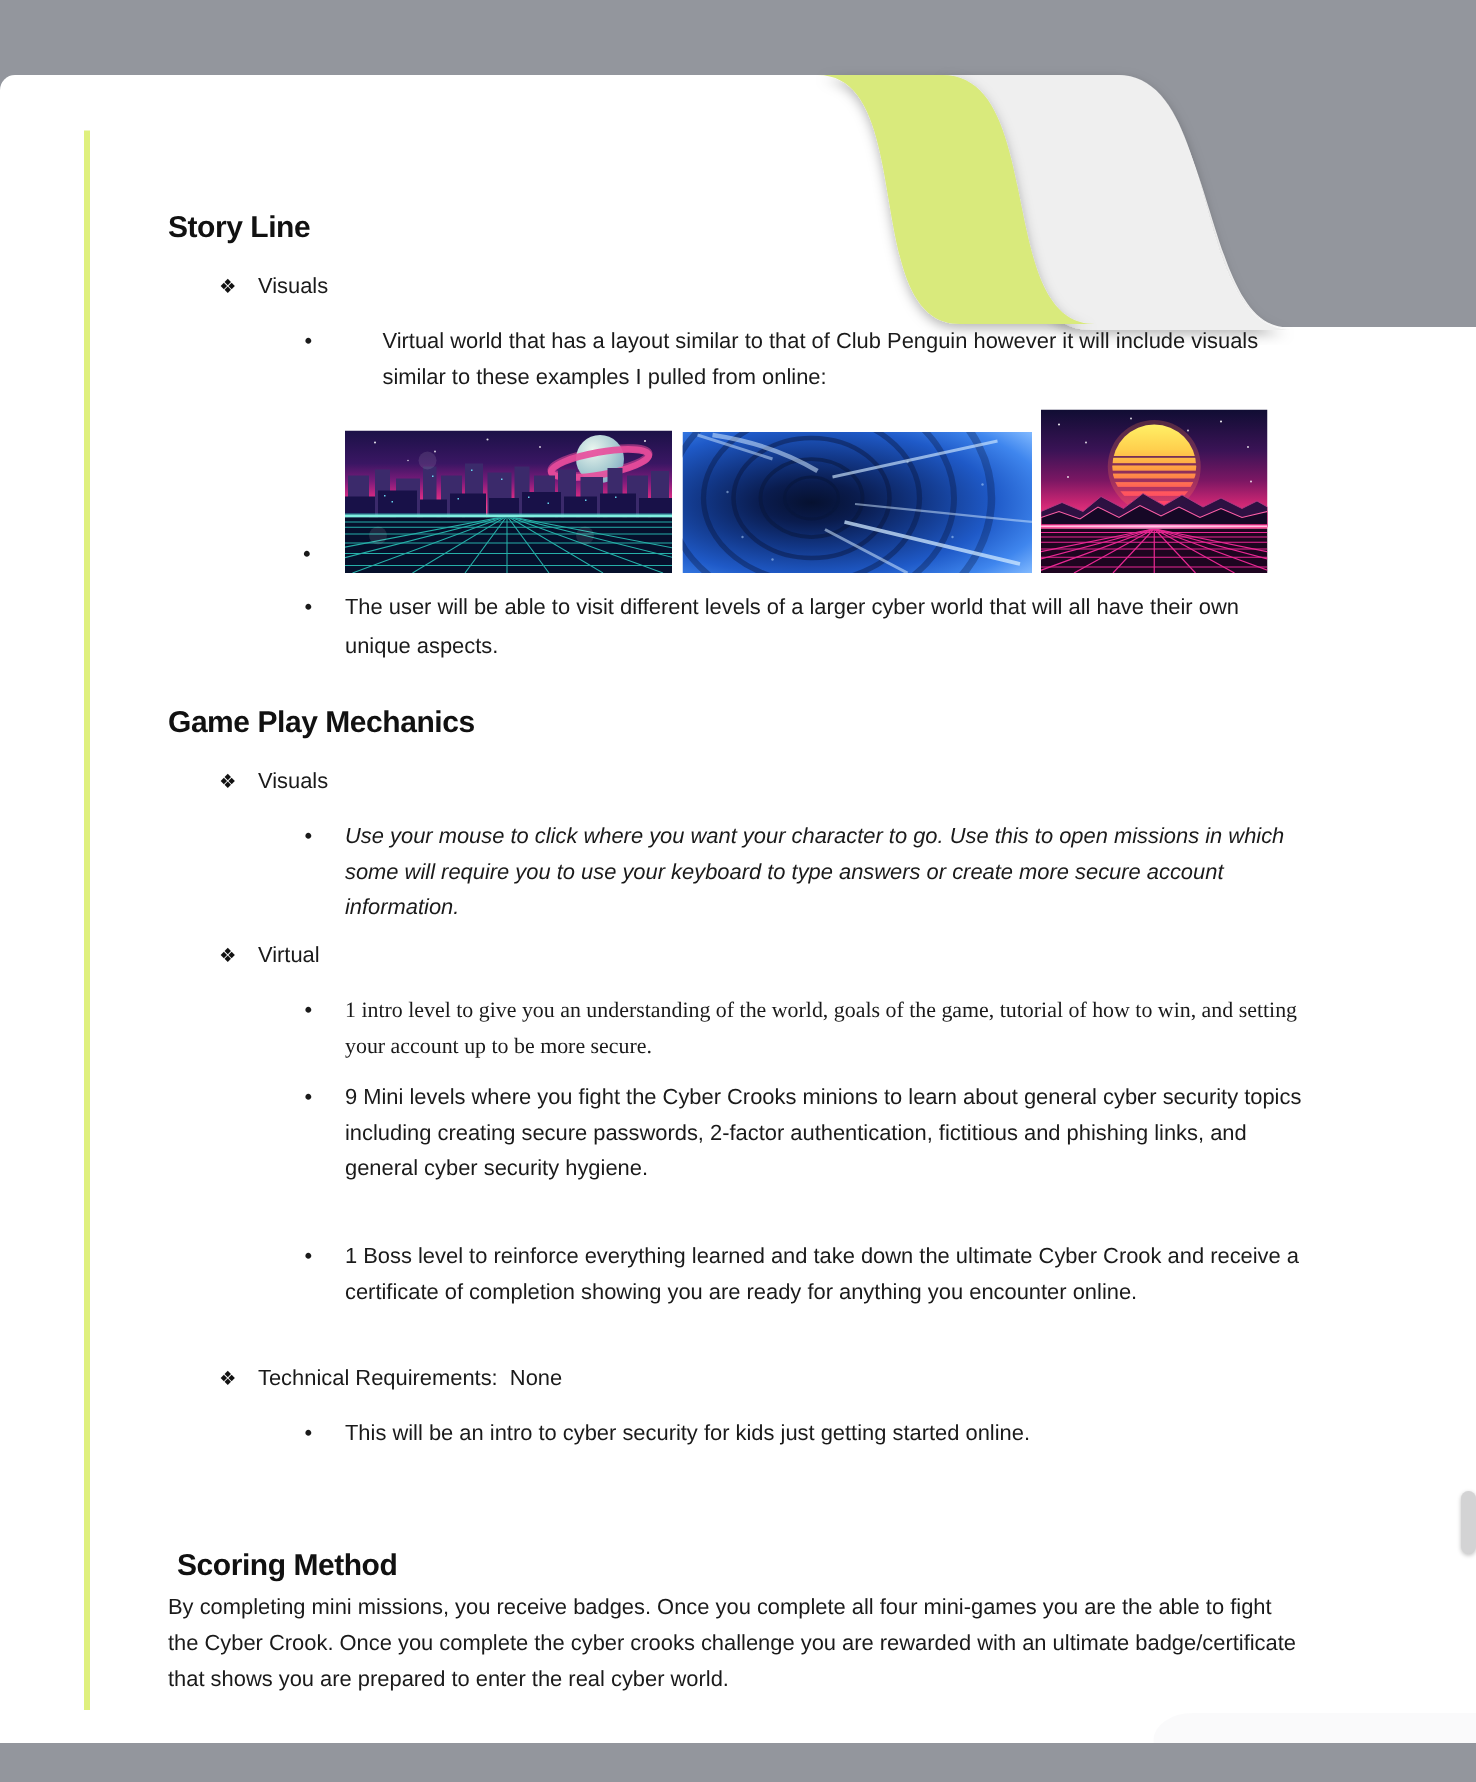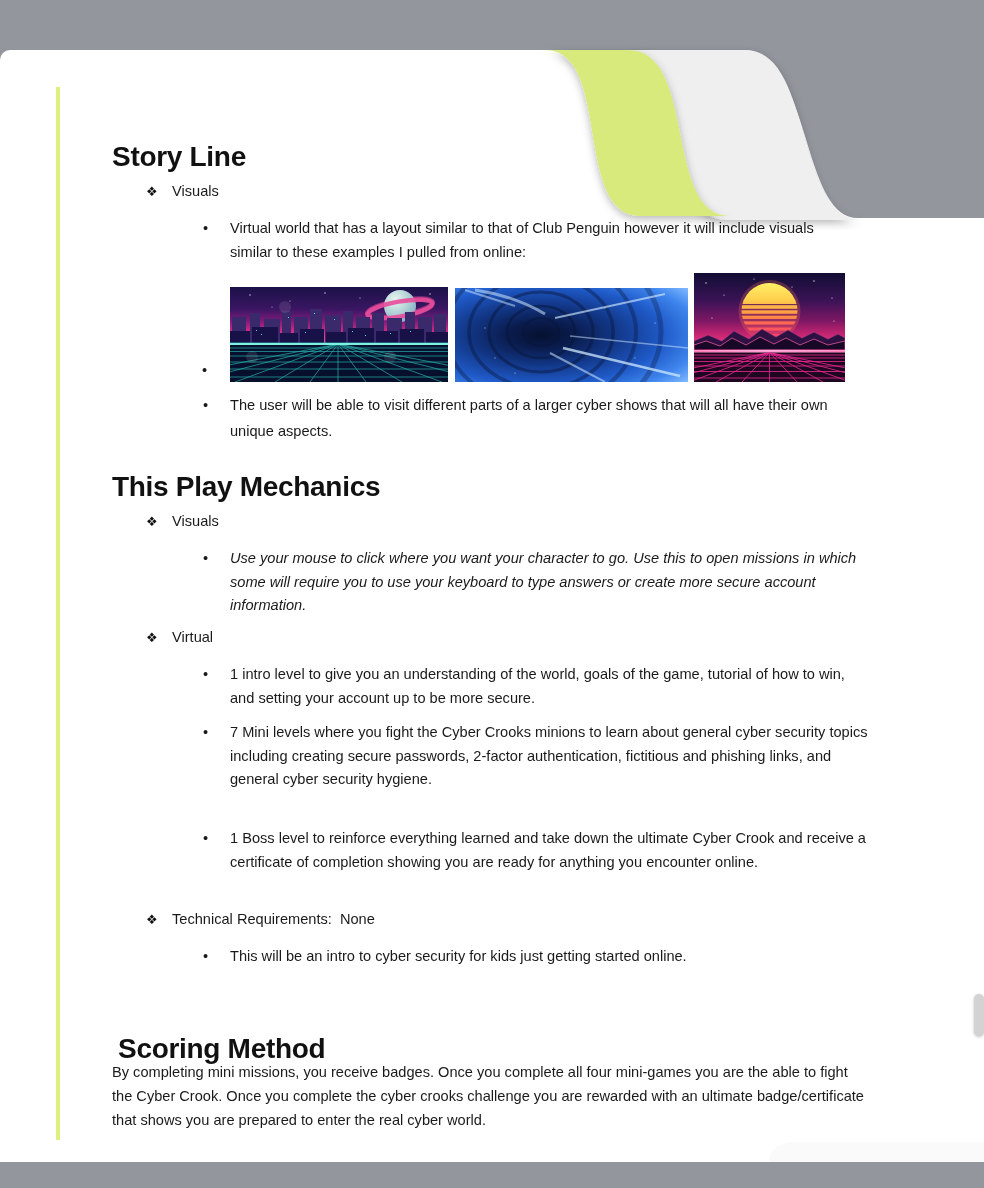--- a/index.html
+++ b/index.html
@@ -24,21 +24,21 @@
   }
   .bottom-wisp{
     position:absolute;right:0;top:1142px;width:215px;height:20px;
     background:#f6f6f7;opacity:.55;border-top-left-radius:26px 18px;
   }
   .scroll-thumb{
     position:absolute;right:0;top:994px;width:10px;height:42px;
     background:#d3d3d4;border-radius:5px;box-shadow:0 1px 3px rgba(0,0,0,.25);
   }
   .h1{
-    position:absolute;font-size:28px;font-weight:bold;letter-spacing:-0.3px;color:#111;
+    position:absolute;font-size:20px;font-weight:bold;letter-spacing:-0.3px;color:#111;
     white-space:nowrap;
   }
   .li1{
     position:absolute;font-size:14.6px;white-space:nowrap;display:flex;align-items:baseline;
   }
   .li1 .dmark{font-size:13px;width:26px;color:#111;}
   .li2{
     position:absolute;display:flex;font-size:14.6px;line-height:23.5px;
   }
   .li2 .bmark{width:27px;flex:0 0 27px;}
@@ -79,21 +79,21 @@
 
 <div class="h1" style="left:112px;top:141px;">Story Line</div>
 
 <div class="li1" style="left:146px;top:183px;">
   <span class="dmark">❖</span>
   <span>Visuals</span>
 </div>
 
 <div class="li2" style="left:203px;top:217px;">
   <span class="bmark">•</span>
-  <div class="btext" style="width:625px;">Virtual world that has a layout similar to that of Club Penguin however it will include visuals similar to these examples I pulled from online:</div>
+  <div class="btext" style="width:625px;margin-left:25px;">Virtual world that has a layout similar to that of Club Penguin however it will include visuals similar to these examples I pulled from online:</div>
 </div>
 
 <div class="img-row">
 
   <div class="img-wrap" style="margin-right:7px;" aria-label="synthwave city with ringed planet">
     <svg width="218" height="95" viewBox="0 0 218 95">
       <defs>
         <linearGradient id="sky1" x1="0" y1="0" x2="0" y2="1">
           <stop offset="0%" stop-color="#1b1147"></stop>
             <stop offset="38%" stop-color="#3a1663"></stop>
@@ -305,48 +305,48 @@
         <line x1="75.5" y1="79.5" x2="221" y2="109"></line>
       </g>
     </svg>
   </div>
 </div>
 
 <div class="lone-bullet">•</div>
 
 <div class="li2 lh26" style="left:203px;top:393px;">
   <span class="bmark">•</span>
-  <div class="btext" style="width:635px;">The user will be able to visit different parts of a larger cyber shows that will all have their own unique aspects.</div>
-</div>
-
-<div class="h1" style="left:112px;top:471px;">This Play Mechanics</div>
+  <div class="btext" style="width:635px;">The user will be able to visit different levels of a larger cyber world that will all have their own unique aspects.</div>
+</div>
+
+<div class="h1" style="left:112px;top:471px;">Game Play Mechanics</div>
 
 <div class="li1" style="left:146px;top:513px;">
   <span class="dmark">❖</span>
   <span>Visuals</span>
 </div>
 
 <div class="li2" style="left:203px;top:547px;">
   <span class="bmark">•</span>
   <div class="btext" style="width:645px;font-style:italic;">Use your mouse to click where you want your character to go. Use this to open missions in which some will require you to use your keyboard to type answers or create more secure account information.</div>
 </div>
 
 <div class="li1" style="left:146px;top:629px;">
   <span class="dmark">❖</span>
   <span>Virtual</span>
 </div>
 
 <div class="li2" style="left:203px;top:663px;">
   <span class="bmark">•</span>
-  <div class="btext" style="width:640px;">1 intro level to give you an understanding of the world, goals of the game, tutorial of how to win, and setting your account up to be more secure.</div>
+  <div class="btext" style="width:640px;font-family:Liberation Serif, serif;">1 intro level to give you an understanding of the world, goals of the game, tutorial of how to win, and setting your account up to be more secure.</div>
 </div>
 
 <div class="li2" style="left:203px;top:721px;">
   <span class="bmark">•</span>
-  <div class="btext" style="width:640px;">7 Mini levels where you fight the Cyber Crooks minions to learn about general cyber security topics including creating secure passwords, 2-factor authentication, fictitious and phishing links, and general cyber security hygiene.</div>
+  <div class="btext" style="width:640px;">9 Mini levels where you fight the Cyber Crooks minions to learn about general cyber security topics including creating secure passwords, 2-factor authentication, fictitious and phishing links, and general cyber security hygiene.</div>
 </div>
 
 <div class="li2" style="left:203px;top:827px;">
   <span class="bmark">•</span>
   <div class="btext" style="width:640px;">1 Boss level to reinforce everything learned and take down the ultimate Cyber Crook and receive a certificate of completion showing you are ready for anything you encounter online.</div>
 </div>
 
 <div class="li1" style="left:146px;top:911px;">
   <span class="dmark">❖</span>
   <span>Technical Requirements:&nbsp; None</span>

